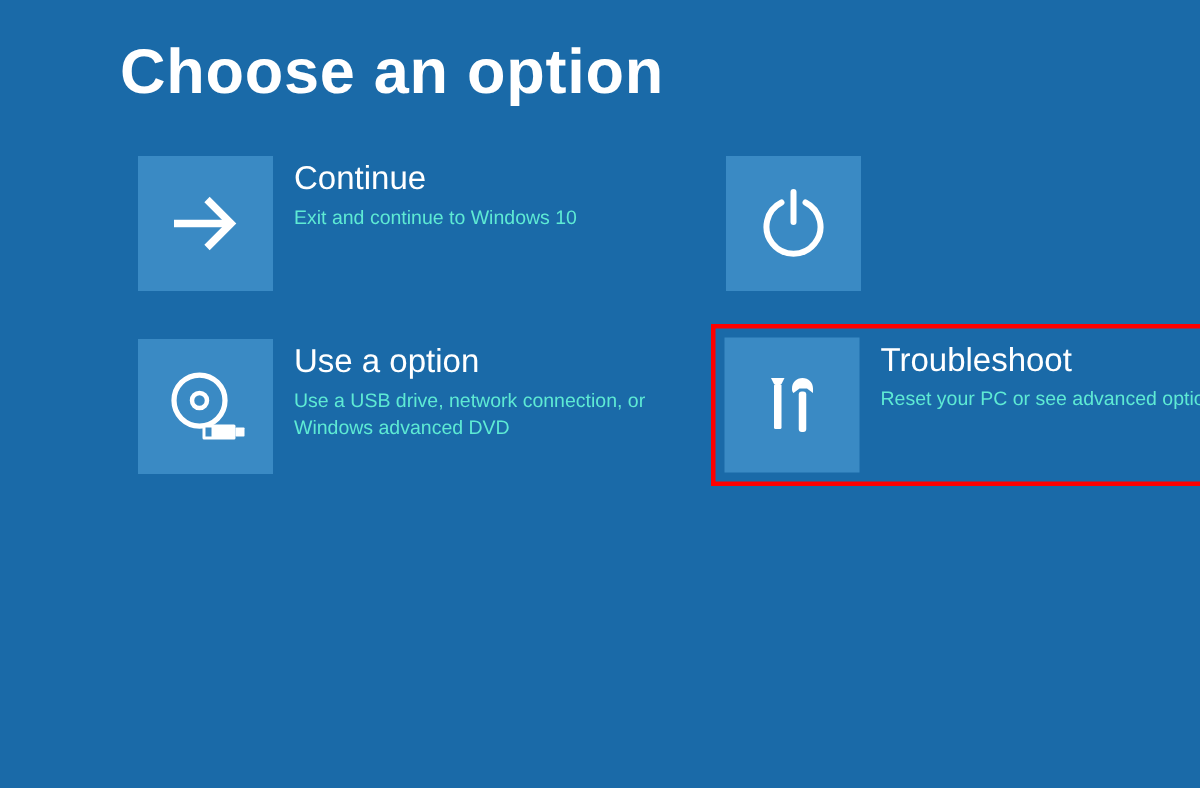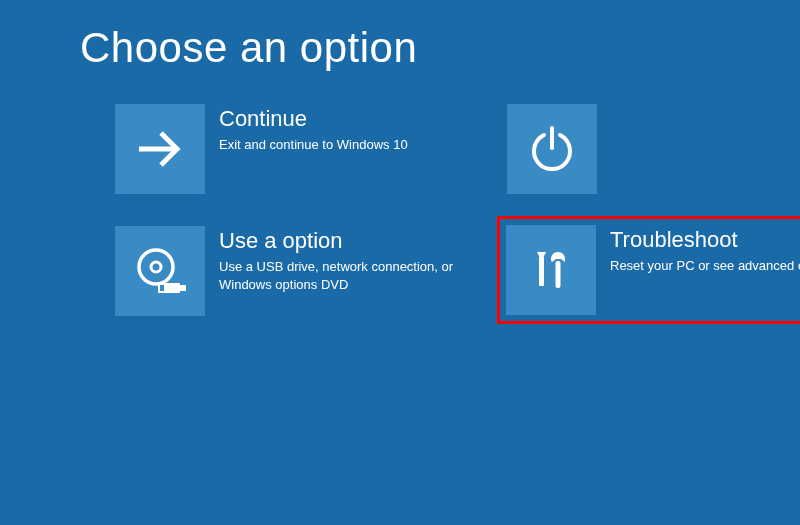--- a/index.html
+++ b/index.html
@@ -7,30 +7,30 @@
       width: 800px;
       height: 525px;
       background: #1a6aa8;
       font-family: "Segoe UI Light", "Segoe UI", Arial, sans-serif;
       color: #fff;
       overflow: hidden;
       position: relative;
     }
     .page-title {
       font-size: 42px;
-      font-weight: 400;
+      font-weight: 700;
       padding: 24px 0 28px 80px;
       letter-spacing: 0.5px;
     }
     .options {
       display: grid;
       grid-template-columns: 380px 380px;
       column-gap: 12px;
       row-gap: 24px;
-      padding-left: 111px;
+      padding-left: 88px;
     }
     .option {
       display: flex;
       align-items: flex-start;
       cursor: pointer;
       padding: 4px;
     }
     .option.highlight {
       border: 3px solid #ff0000;
       padding: 6px;
@@ -54,21 +54,21 @@
     .option-title {
       font-size: 22px;
       font-weight: 300;
       line-height: 1.2;
       margin-bottom: 4px;
     }
     .option-desc {
       font-size: 13px;
       font-weight: 400;
       line-height: 1.35;
-      color: #ffffff;
+      color: #5eead4;
     }
     .col2 { grid-column: 2; grid-row: 1; }
   </style>
 </head>
 <body>
 
 <div class="page-title">Choose an option</div>
 
 <div class="options">
 
@@ -107,21 +107,21 @@
         </g>
         <g fill="#fff">
           <rect x="28" y="42" width="22" height="10" rx="1"></rect>
           <rect x="50" y="44" width="6" height="6" rx="0.5"></rect>
         </g>
         <rect x="30" y="44" width="4" height="6" fill="#3a8ac4"></rect>
       </svg>
     </div>
     <div class="option-text">
       <div class="option-title">Use a option</div>
-      <div class="option-desc">Use a USB drive, network connection, or Windows options DVD</div>
+      <div class="option-desc">Use a USB drive, network connection, or Windows advanced DVD</div>
     </div>
   </div>
 
   <div class="option highlight">
     <div class="tile">
       <svg width="56" height="56" viewBox="0 0 56 56">
         <g fill="#fff">
           <rect x="16" y="14" width="5" height="30" rx="1"></rect>
           <polygon points="14,10 23,10 21,14 16,14"></polygon>
           <path d="M 35 10 C 31 10 28 13 28 17 C 28 18 28 19 29 20 L 33 17 L 38 17 L 42 20 C 42 19 42 18 42 17 C 42 13 39 10 35 10 Z"></path>

